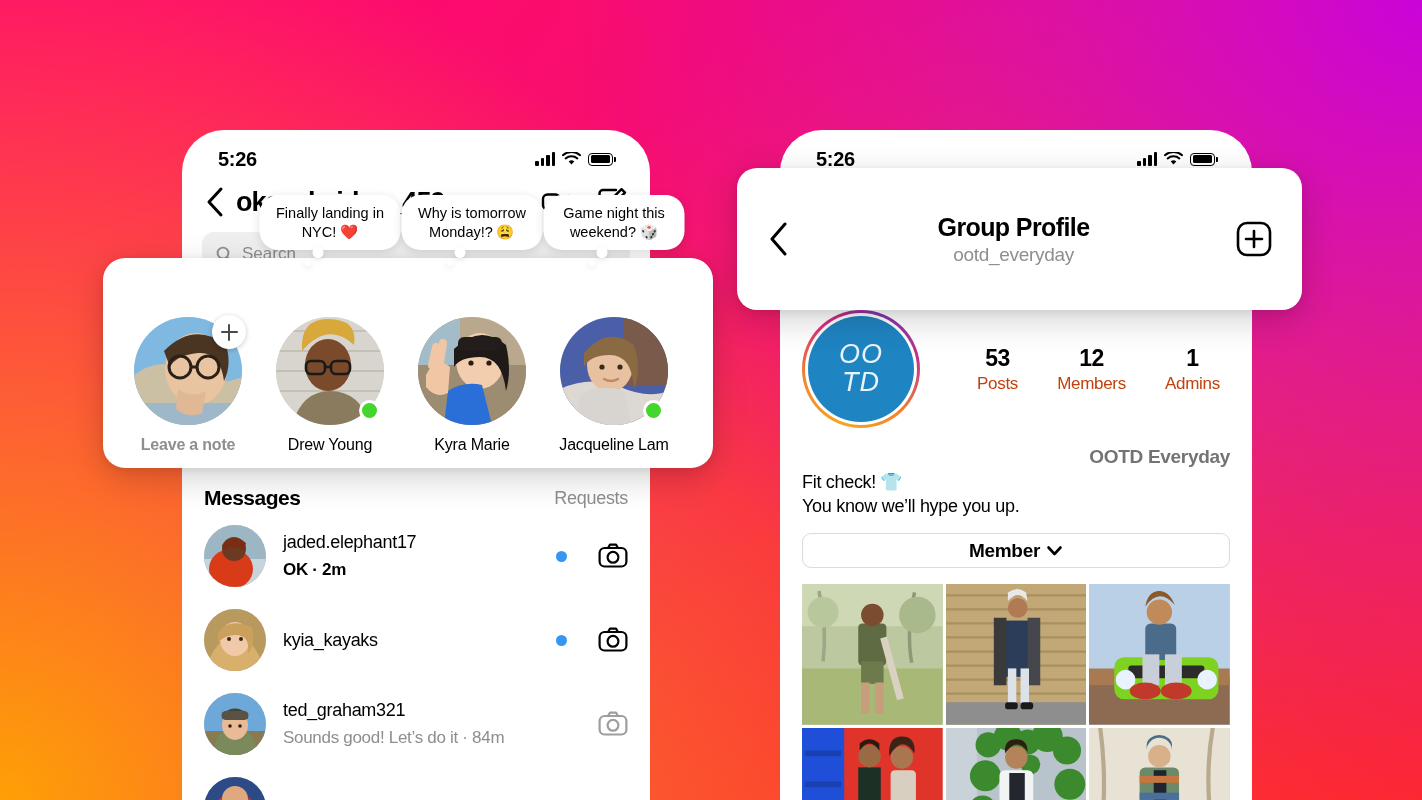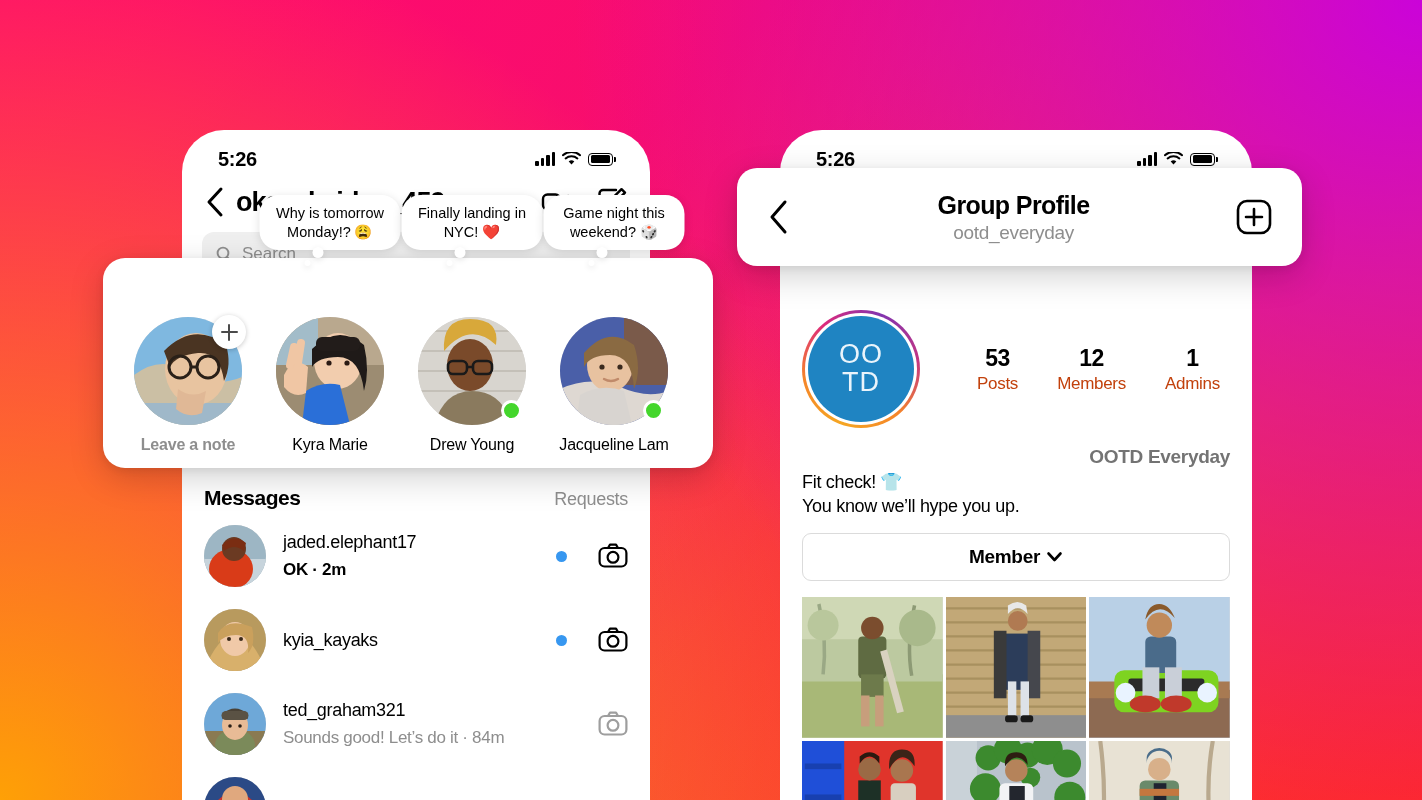--- a/index.html
+++ b/index.html
@@ -85,71 +85,71 @@
   .plus-badge:before { width:17px; height:2.6px; }
   .plus-badge:after  { width:2.6px; height:17px; }
   .online-dot {
     position:absolute; right:4px; bottom:4px; width:21px; height:21px;
     border-radius:50%; background:#44d62c; border:3px solid #fff;
   }
   .note-name { margin-top:11px; font-size:16px; color:#000; letter-spacing:-0.2px; white-space:nowrap; }
   .note-name.muted { color:#8e8e8e;font-weight:bold; }
 
   
-  .msg-head { display:flex; align-items:flex-end; padding:18px 22px 4px 22px; }
+  .msg-head { display:flex; align-items:center; padding:18px 22px 4px 22px; }
   .msg-head h2 { font-size:21px; font-weight:700; letter-spacing:-0.5px; color:#000; }
   .msg-head .req { margin-left:auto; font-size:18px; color:#8e8e8e; letter-spacing:-0.3px; }
   .msg-row { display:flex; align-items:center; gap:17px; padding:11px 22px; }
   .msg-av { width:62px; height:62px; border-radius:50%; overflow:hidden; flex:none; background:#cfcfcf; }
   .msg-av svg { display:block; width:100%; height:100%; }
   .msg-txt { flex:1; min-width:0; }
   .msg-user { font-size:18px; color:#000; letter-spacing:-0.3px; }
   .msg-prev { font-size:17px; color:#8e8e8e; margin-top:7px; letter-spacing:-0.3px; }
   .msg-row.unread .msg-user { font-weight:400; }
   .msg-row.unread .msg-prev { color:#000; font-weight:600; }
   .blue-dot { width:11px; height:11px; border-radius:50%; background:#3797f0; flex:none; margin-right:14px; }
   .blue-dot.hidden { visibility:hidden; }
   .cam-ico { width:30px; height:30px; flex:none; }
 
   
   #gp-header {
-    position:absolute; left:737px; top:168px; width:565px; height:98px;
+    position:absolute; left:737px; top:168px; width:565px; height:142px;
     background:#fff; border-radius:20px;
     box-shadow:0 10px 34px rgba(0,0,0,0.18), 0 2px 8px rgba(0,0,0,0.08);
     display:flex; align-items:center; padding:0 30px;
   }
   .gp-title-wrap { flex:1; text-align:center; }
   .gp-title { font-size:25px; font-weight:700; letter-spacing:-0.6px; color:#000; }
   .gp-sub   { font-size:19px; color:#8e8e8e; margin-top:2px; letter-spacing:-0.3px; }
   .plus-sq { width:36px; height:36px; flex:none; }
 
   .gp-body { padding:128px 22px 0 22px; }
   .gp-top { display:flex; align-items:center; gap:22px; }
   .ring {
     width:118px; height:118px; border-radius:50%; flex:none;
     background:conic-gradient(from 200deg,#f5a623,#f58529,#dd2a7b,#8134af,#c13584,#f58529,#f5a623);
     padding:3px; display:flex; align-items:center; justify-content:center;
   }
-  .ring-inner { width:100%; height:100%; border-radius:50%; background:#fff; padding:3px; }
+  .ring-inner { width:100%; height:100%; border-radius:50%; background:#fff; padding:3px;font-style:italic; }
   .ootd-av {
     width:100%; height:100%; border-radius:50%; background:#1f84c2;
     display:flex; flex-direction:column; align-items:center; justify-content:center;
     color:#eaf4fb; font-size:27px; font-weight:400; line-height:1.02; letter-spacing:1px;
   }
   .stats { flex:1; display:flex; justify-content:space-around; padding-right:6px; }
   .stat { text-align:center;margin-left:31px; }
   .stat-num { font-size:23px; font-weight:700; color:#000; letter-spacing:-0.4px; }
   .stat-lbl { font-size:17px; color:#c2410c; margin-top:2px; letter-spacing:-0.3px; }
 
   .gp-bio { margin-top:18px; }
   .bio-name { font-size:19px; font-weight:700; color:#737373; letter-spacing:-0.3px;text-align:right; }
   .bio-line { font-size:18px; color:#000; margin-top:3px; letter-spacing:-0.3px; }
 
   .member-btn {
-    margin-top:16px; height:48px; border:1px solid #dbdbdb; border-radius:9px;
+    margin-top:16px; height:35px; border:1px solid #dbdbdb; border-radius:9px;
     display:flex; align-items:center; justify-content:center; gap:6px;
     font-size:19px; font-weight:700; color:#000; background:#fff; letter-spacing:-0.3px;
   }
 
   .grid { margin-top:16px; display:grid; grid-template-columns:repeat(3,1fr); gap:3px; }
   .cell { position:relative; width:100%; padding-top:100%; overflow:hidden; background:#ddd; }
   .cell svg { position:absolute; inset:0; width:100%; height:100%; }
 </style>
 </head>
 <body>
@@ -509,20 +509,42 @@
           <path d="M57 50 h6" stroke="#2a2018" stroke-width="3"></path>
           <path d="M44 72 q14 10 28 2 l-4 22 q-14 6 -26 -4Z" fill="#e0b896"></path>
         </svg>
       </div>
       <div class="plus-badge"></div>
     </div>
     <div class="note-name muted">Leave a note</div>
   </div>
 
   <div class="note-item">
+    <div class="bubble">Finally landing in NYC! ❤️</div>
+    <div class="note-av-wrap">
+      <div class="note-av">
+        <svg viewBox="0 0 108 108" preserveAspectRatio="xMidYMid slice">
+          <rect width="108" height="108" fill="#d8d5cf"></rect>
+          <g stroke="#c4c0b8" stroke-width="2">
+              <path d="M0 14h108M0 34h108M0 54h108M0 74h108"></path>
+            </g>
+          <path d="M16 108 q10 -34 38 -34 q30 0 40 34Z" fill="#8a7a5e"></path>
+          <ellipse cx="52" cy="48" rx="23" ry="26" fill="#7a4a2a"></ellipse>
+          <path d="M26 34 q26 -30 52 -6 q4 -26 -26 -26 q-28 0 -26 32Z" fill="#d8a83a"></path>
+          <rect x="30" y="44" width="19" height="13" rx="5" stroke="#1a1a1a" stroke-width="2.6" fill="none"></rect>
+          <rect x="55" y="44" width="19" height="13" rx="5" stroke="#1a1a1a" stroke-width="2.6" fill="none"></rect>
+          <path d="M49 50 h6" stroke="#1a1a1a" stroke-width="2.6"></path>
+        </svg>
+      </div>
+      <div class="online-dot"></div>
+    </div>
+    <div class="note-name">Drew Young</div>
+  </div>
+
+  <div class="note-item">
     <div class="bubble">Why is tomorrow Monday!? 😩</div>
     <div class="note-av-wrap">
       <div class="note-av">
         <svg viewBox="0 0 108 108" preserveAspectRatio="xMidYMid slice">
           <rect width="108" height="108" fill="#b9a88e"></rect>
           <rect x="0" y="0" width="42" height="48" fill="#a2bcc9"></rect>
           <rect x="0" y="48" width="108" height="60" fill="#9c8c72"></rect>
           <ellipse cx="62" cy="44" rx="24" ry="28" fill="#f2cdae"></ellipse>
           <path d="M36 32 q26 -26 52 -4 q6 26 0 46 q-4 -34 -26 -34 q-20 0 -26 10Z" fill="#1f1a18"></path>
           <rect x="40" y="20" width="44" height="14" rx="6" fill="#221c1a"></rect>
@@ -531,42 +553,20 @@
           <path d="M14 48 l4 -18 M22 46 l3 -20" stroke="#f0c6a4" stroke-width="8" stroke-linecap="round"></path>
           <circle cx="53" cy="46" r="2.6" fill="#2a1a14"></circle>
             <circle cx="71" cy="46" r="2.6" fill="#2a1a14"></circle>
         </svg>
       </div>
     </div>
     <div class="note-name">Kyra Marie</div>
   </div>
 
   <div class="note-item">
-    <div class="bubble">Finally landing in NYC! ❤️</div>
-    <div class="note-av-wrap">
-      <div class="note-av">
-        <svg viewBox="0 0 108 108" preserveAspectRatio="xMidYMid slice">
-          <rect width="108" height="108" fill="#d8d5cf"></rect>
-          <g stroke="#c4c0b8" stroke-width="2">
-              <path d="M0 14h108M0 34h108M0 54h108M0 74h108"></path>
-            </g>
-          <path d="M16 108 q10 -34 38 -34 q30 0 40 34Z" fill="#8a7a5e"></path>
-          <ellipse cx="52" cy="48" rx="23" ry="26" fill="#7a4a2a"></ellipse>
-          <path d="M26 34 q26 -30 52 -6 q4 -26 -26 -26 q-28 0 -26 32Z" fill="#d8a83a"></path>
-          <rect x="30" y="44" width="19" height="13" rx="5" stroke="#1a1a1a" stroke-width="2.6" fill="none"></rect>
-          <rect x="55" y="44" width="19" height="13" rx="5" stroke="#1a1a1a" stroke-width="2.6" fill="none"></rect>
-          <path d="M49 50 h6" stroke="#1a1a1a" stroke-width="2.6"></path>
-        </svg>
-      </div>
-      <div class="online-dot"></div>
-    </div>
-    <div class="note-name">Drew Young</div>
-  </div>
-
-  <div class="note-item">
     <div class="bubble">Game night this weekend? 🎲</div>
     <div class="note-av-wrap">
       <div class="note-av">
         <svg viewBox="0 0 108 108" preserveAspectRatio="xMidYMid slice">
           <rect width="108" height="108" fill="#4a5fa8"></rect>
           <rect x="64" y="0" width="44" height="68" fill="#7a5a4a"></rect>
           <path d="M0 72 q30 -14 60 -2 q28 12 48 4 v34 H0Z" fill="#ded8d2"></path>
           <ellipse cx="50" cy="48" rx="23" ry="27" fill="#e8c2a0"></ellipse>
           <path d="M24 36 q24 -28 50 -8 q8 24 0 44 q-2 -34 -24 -34 q-20 0 -26 12Z" fill="#8a6a42"></path>
           <path d="M20 78 q22 -12 44 -4 l8 34 H16Z" fill="#d8d4d0"></path>

